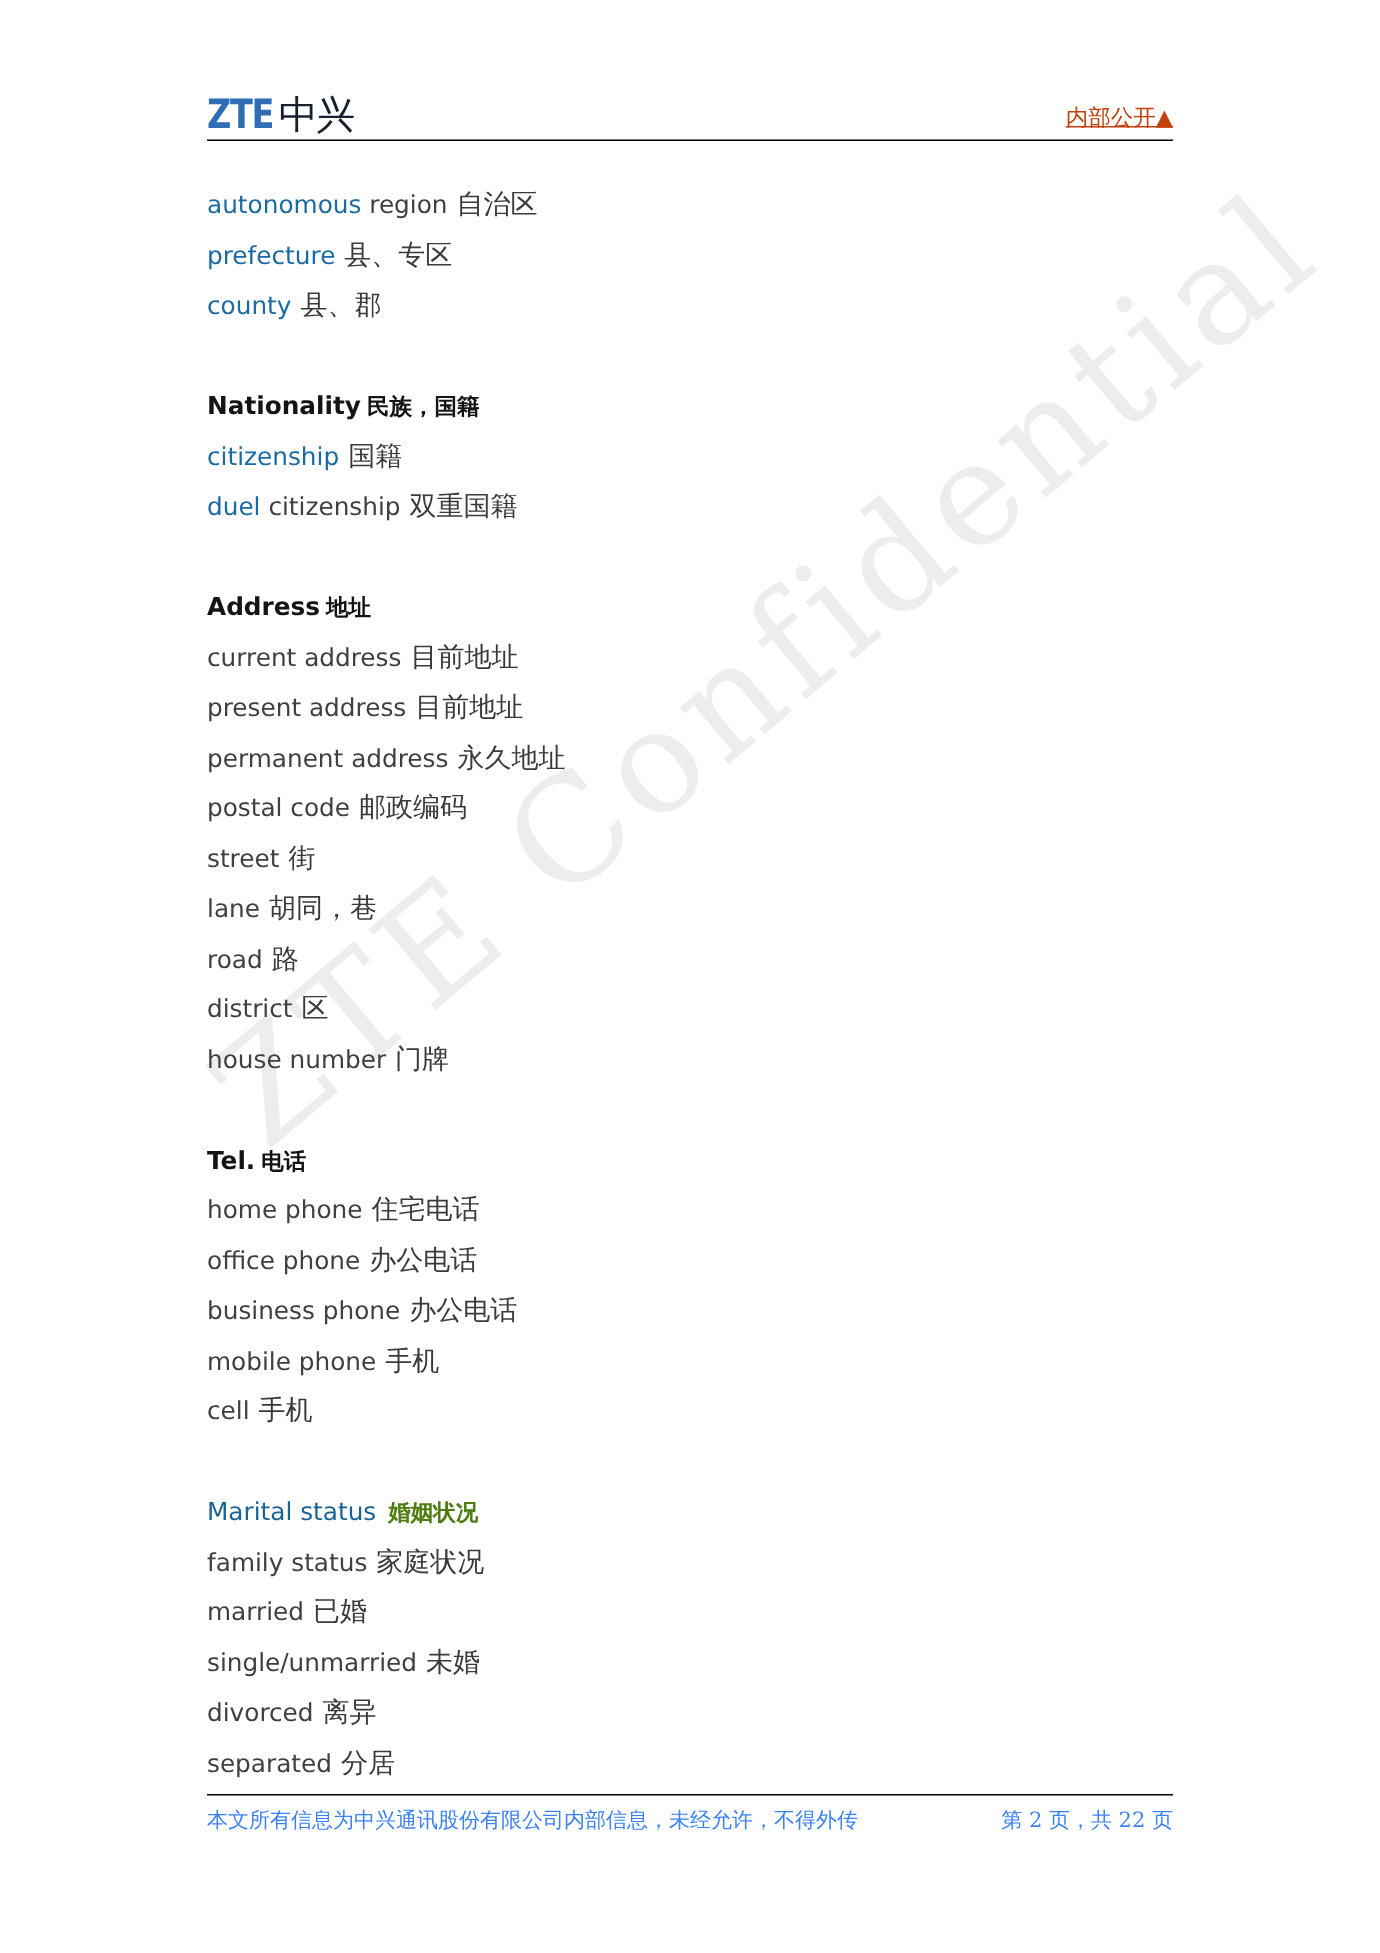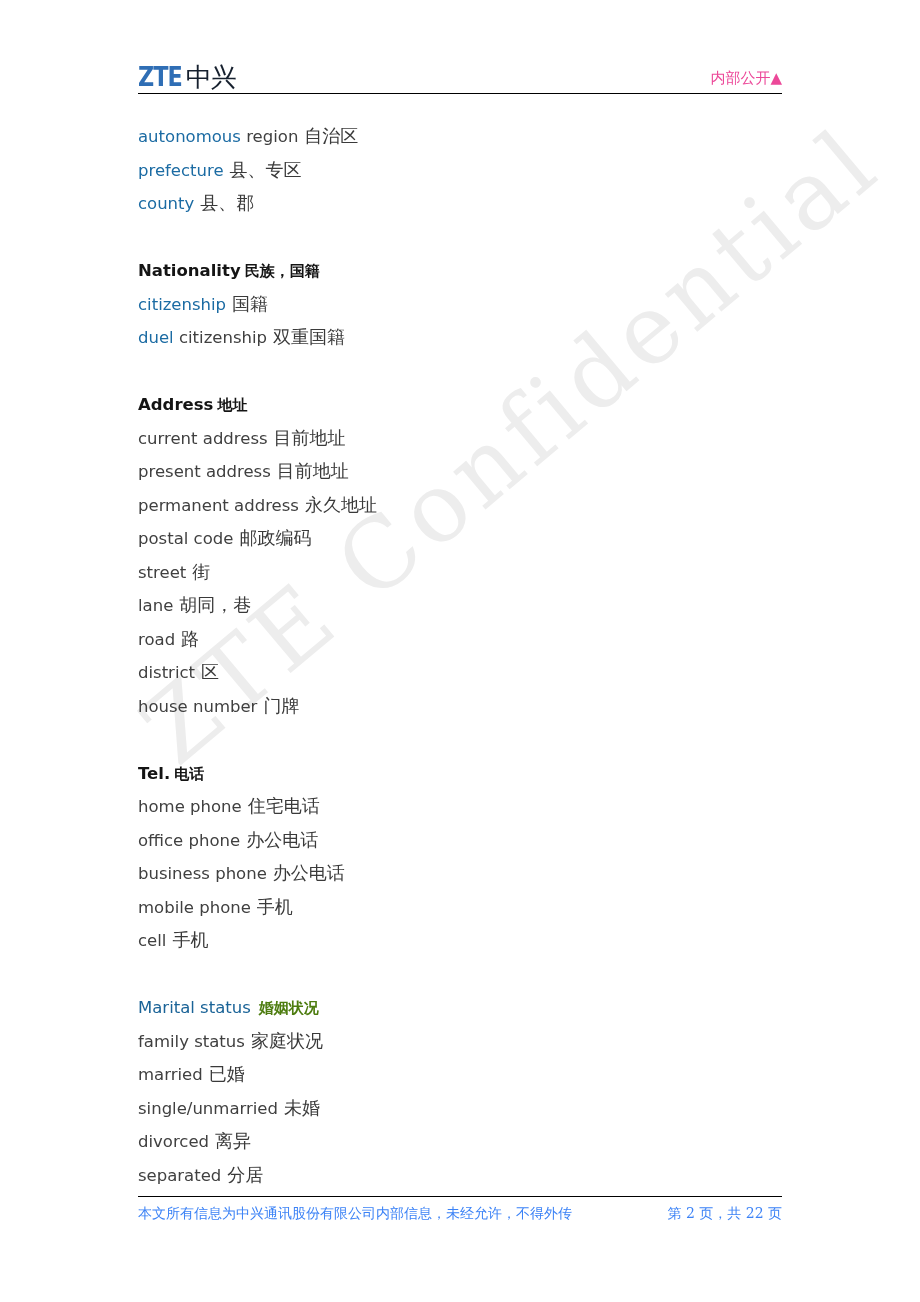--- a/index.html
+++ b/index.html
@@ -79,22 +79,23 @@
     font-family: "DejaVu Sans", "Liberation Sans", sans-serif;
     font-weight: normal;
     font-size: 26px;
     color: #16202e;
     margin-left: 0px;
     letter-spacing: -1px;
   }
   .header-right {
     font-family: "DejaVu Serif", "Liberation Serif", serif;
     font-size: 15px;
-    color: #ec4899;
+    color: #c2410c;
     padding-bottom: 2px;
+    text-decoration: underline;
   }
   .header-rule {
     border-top: 1.6px solid #000000;
     margin-top: 3px;
   }
 
   
   .content {
     position: absolute;
     left: 138px;

